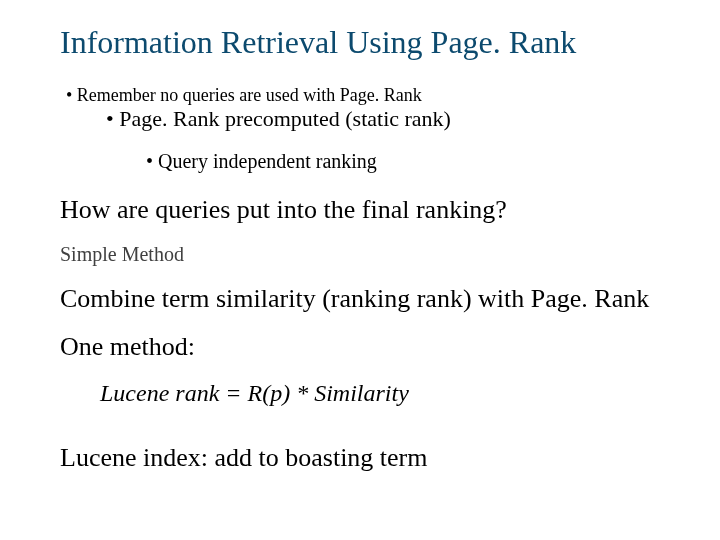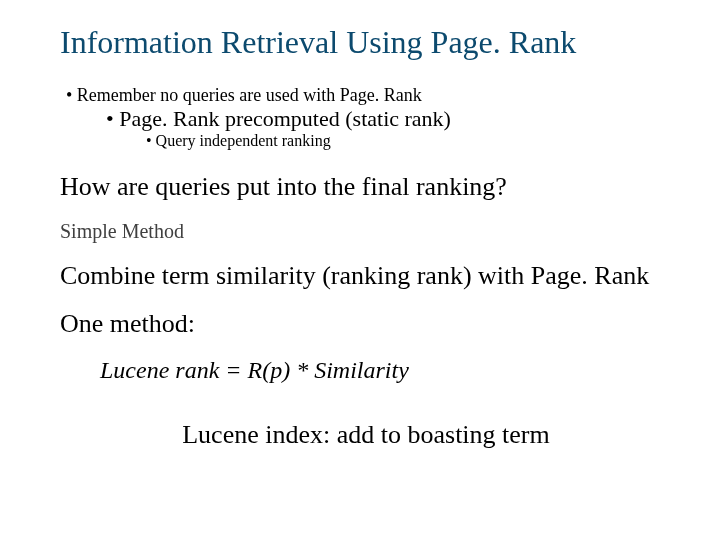--- a/index.html
+++ b/index.html
@@ -17,24 +17,25 @@
     margin-bottom: 24px;
     font-weight: normal;
   }
   .bullet-l1 {
     font-size: 18px;
     margin-bottom: 0;
     padding-left: 6px;
   }
   .bullet-l2 {
     font-size: 22px;
+    margin-bottom: 18px;
     padding-left: 46px;
   }
   .bullet-l3 {
-    font-size: 16px;
+    font-size: 20px;
     margin-bottom: 22px;
     padding-left: 86px;
   }
   .body-line {
     font-size: 26px;
     margin-bottom: 18px;
   }
   .simple-method {
     font-size: 20px;
     color: #404040;
@@ -42,21 +43,20 @@
   }
   .formula {
     font-size: 24px;
     font-style: italic;
     padding-left: 40px;
     margin-top: 6px;
     margin-bottom: 36px;
   }
   .last {
     margin-bottom: 0;
-    text-align: center;
   }
 </style>
 </head>
 <body>
 
 <h1 class="title">Information Retrieval Using Page. Rank</h1>
 
 <div class="bullet-l1">• Remember no queries are used with Page. Rank</div>
 <div class="bullet-l2">• Page. Rank precomputed (static rank)</div>
 <div class="bullet-l3">• Query independent ranking</div>

